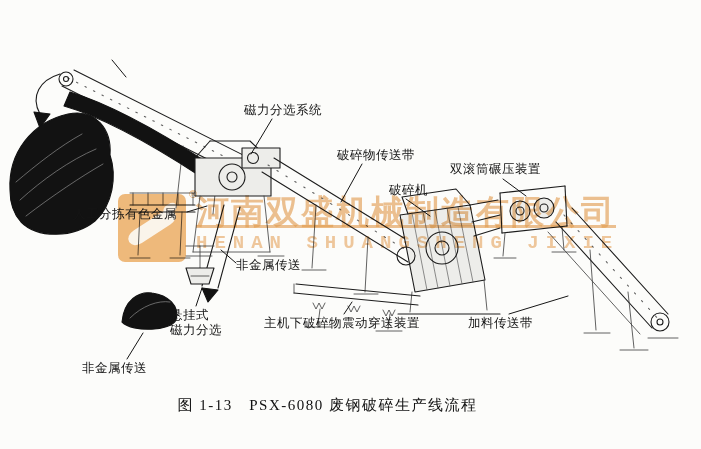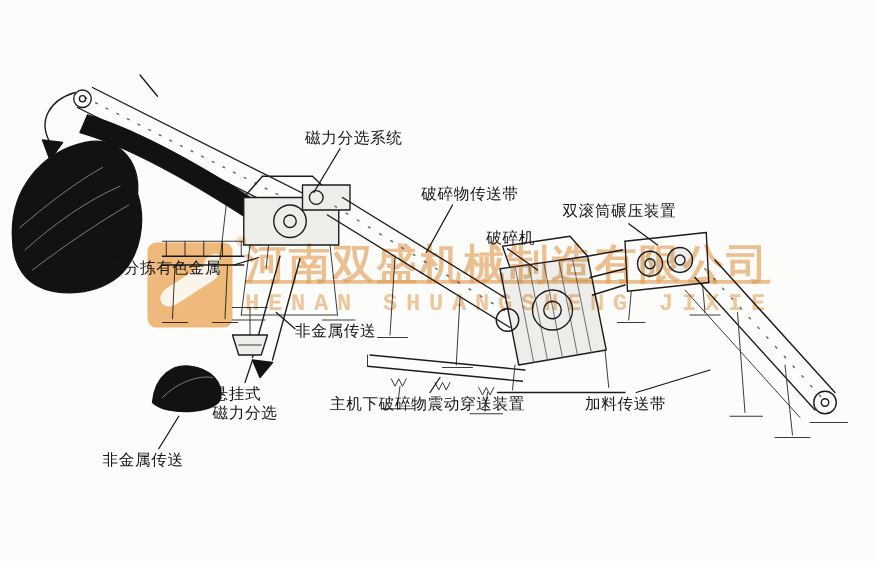--- a/index.html
+++ b/index.html
@@ -241,13 +241,14 @@
   <div class="label" style="left:450px;top:162px">双滚筒碾压装置</div>
   <div class="label" style="left:389px;top:183px">破碎机</div>
   <div class="label" style="left:73px;top:207px">人工分拣有色金属</div>
   <div class="label" style="left:236px;top:258px">非金属传送</div>
   <div class="label" style="left:170px;top:308px">悬挂式
 磁力分选</div>
   <div class="label" style="left:264px;top:316px">主机下破碎物震动穿送装置</div>
   <div class="label" style="left:468px;top:316px">加料传送带</div>
   <div class="label" style="left:82px;top:361px">非金属传送</div>
 
+  <div class="caption">图 1-13　PSX-6080 废钢破碎生产线流程</div>
 </div>
 
 </body></html>

